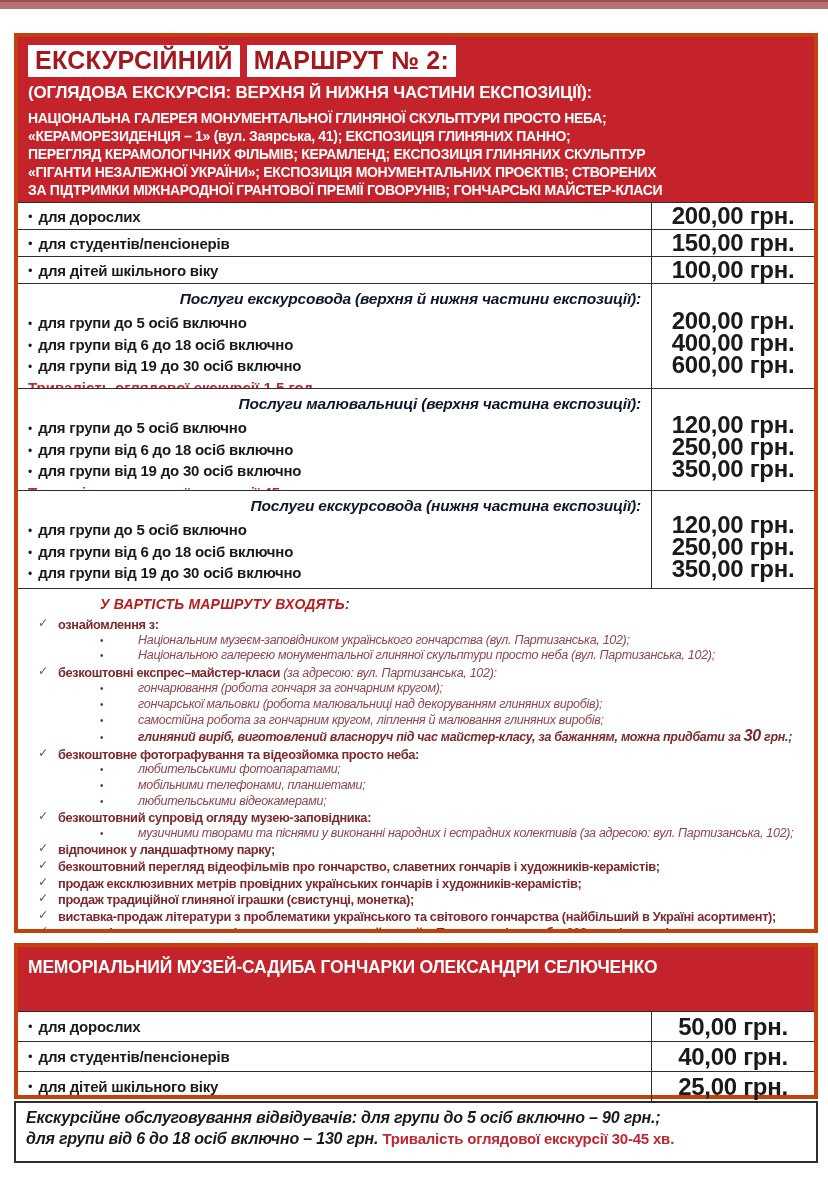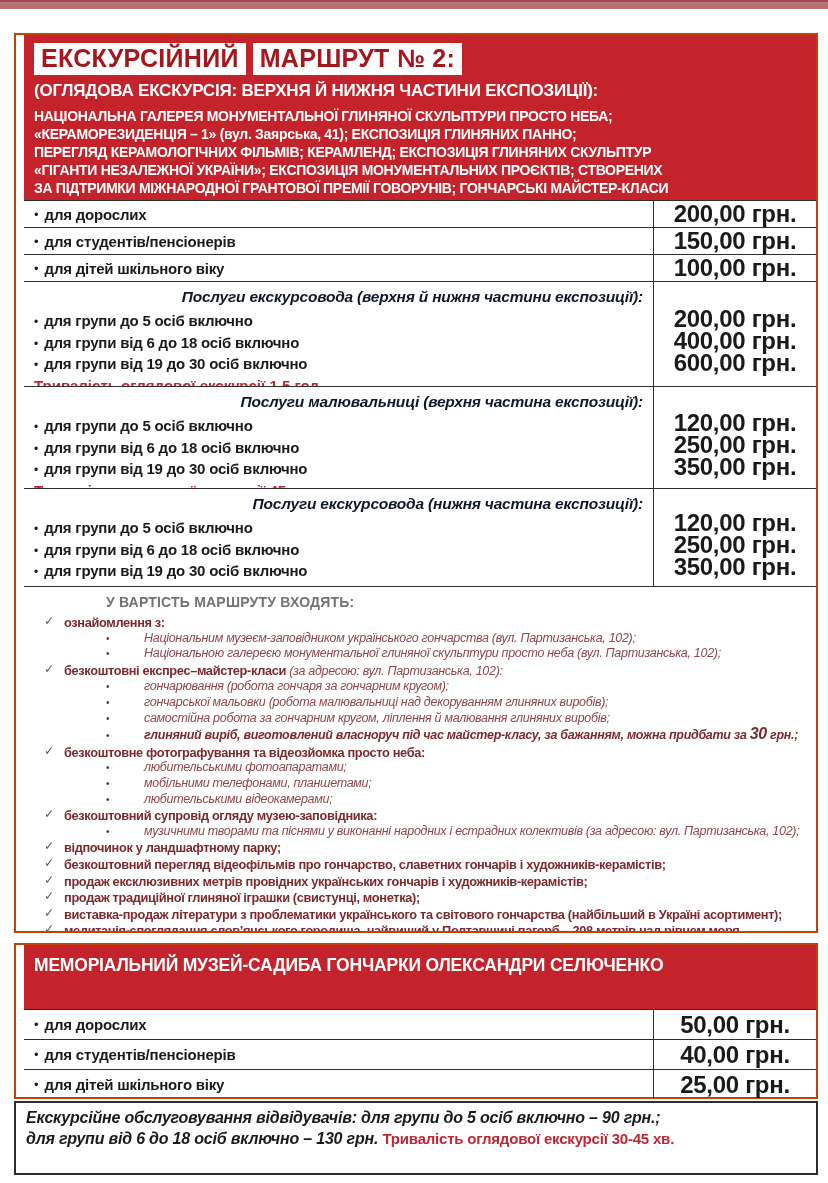--- a/index.html
+++ b/index.html
@@ -9,21 +9,21 @@
     background: #ffffff;
     font-family: "Liberation Sans", sans-serif;
     color: #1a1a1a;
     overflow: hidden;
   }
   .topstrip {
     position: absolute; top: 0; left: 0; width: 828px; height: 9px;
     background: linear-gradient(#9d4e53 0 2.5px, #b87174 2.5px 100%);
   }
   .block { position: absolute; left: 14px; width: 804px; background: #fff; }
-  .outer { border: 2px solid #c2410c; padding-left: 8px; }
+  .outer { border: 4px solid #c2410c; }
 
   
   .redhead { background: #c4232b; padding: 6px 10px 4px 10px; overflow: hidden; }
   .r2head { height: 165px; }
   .r3head { height: 64px; padding-top: 5px; }
   .titlerow { display: flex; gap: 7px; margin-top: 2px; }
   .titlebox {
     background: #ffffff; color: #a5171d; font-weight: bold;
     font-size: 25px; line-height: 29px; padding: 1px 7px 2px 7px;
     letter-spacing: 0.3px; white-space: nowrap;
@@ -62,40 +62,40 @@
   .gsitem { display: flex; align-items: baseline; line-height: 19.5px; }
   .gsitem .blt { margin-right: 6px; font-size: 12px; }
   .gsitem-text { font-weight: bold; font-size: 15px; letter-spacing: -0.2px; }
   .gsnote { color: #c02733; font-weight: bold; font-size: 15px; line-height: 18px; margin-top: 1px; }
   .gp { justify-content: center; padding-top: 14px; }
   .gprice { line-height: 22px; }
 
   
   .includes { flex: 1; padding: 4px 6px 4px 20px; overflow: hidden; }
   .inc-heading {
-    color: #737373; font-weight: bold; font-size: 14px; line-height: 19px;
-    margin: 2px 0 2px 62px; letter-spacing: 0.2px;
+    color: #b91c1c; font-weight: bold; font-size: 14px; line-height: 19px;
+    margin: 2px 0 2px 62px; letter-spacing: 0.2px; font-style: italic;
   }
   .citem { display: flex; align-items: flex-start; }
   .check { width: 20px; color: #5a5a5a; font-size: 12.5px; line-height: 15.6px; flex: 0 0 20px; }
   .cbody { flex: 1; }
   .cline { line-height: 15.6px; white-space: nowrap; }
   .chead { color: #7d2a2e; font-weight: bold; font-size: 12.8px; letter-spacing: -0.35px; }
   .crest { color: #8f464c; font-style: italic; font-size: 12.5px; letter-spacing: -0.3px; }
   .csub { display: flex; align-items: baseline; margin-left: 42px; line-height: 15.6px; white-space: nowrap; }
   .csub .dot { width: 38px; flex: 0 0 38px; color: #5a3a3a; font-size: 10px; }
   .cstext { color: #8f464c; font-style: italic; font-size: 12.5px; letter-spacing: -0.3px; }
   .csub-bold .cstext { color: #7d2a2e; font-weight: bold; }
   .cstext .big { font-size: 16px; }
 
   
   .route2 { top: 33px; height: 900px; display: flex; flex-direction: column; }
   .route3 { top: 943px; height: 156px; }
   .footerbox {
-    top: 1101px; height: 74px; border: 2px solid #2e2e2e; padding: 4px 0 2px 10px; overflow: hidden;
+    top: 1101px; height: 62px; border: 2px solid #2e2e2e; padding: 4px 0 2px 10px; overflow: hidden;
   }
   .f-line { font-weight: bold; font-style: italic; font-size: 16px; line-height: 21px; letter-spacing: -0.2px; white-space: nowrap; }
   .f-red { color: #c02733; font-style: normal; font-weight: bold; font-size: 15px; }
   .f-small { font-style: italic; font-weight: normal; font-size: 13px; line-height: 17px; color: #222; letter-spacing: -0.2px; white-space: nowrap; }
 </style>
 </head>
 <body>
 
 <div class="topstrip"></div>
 

